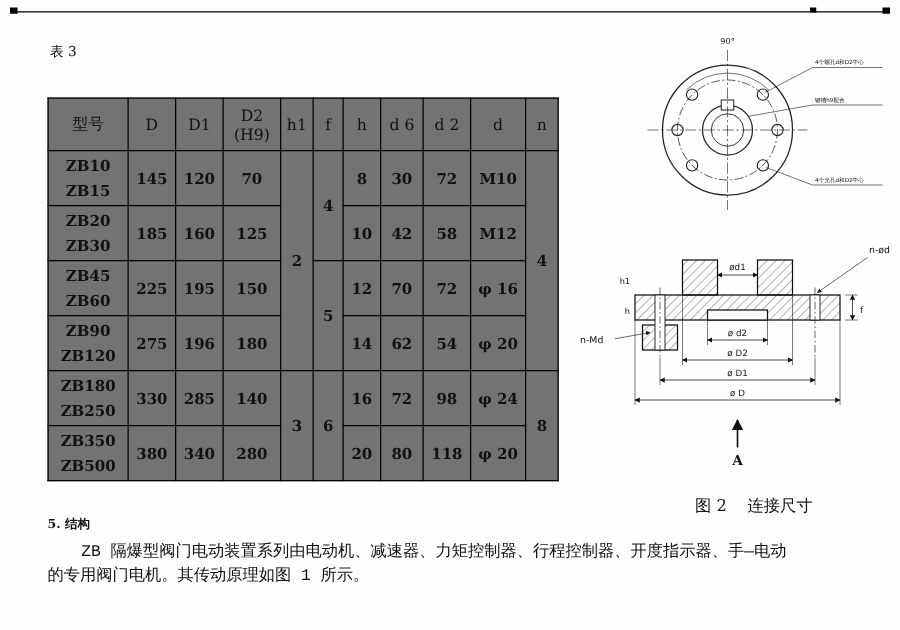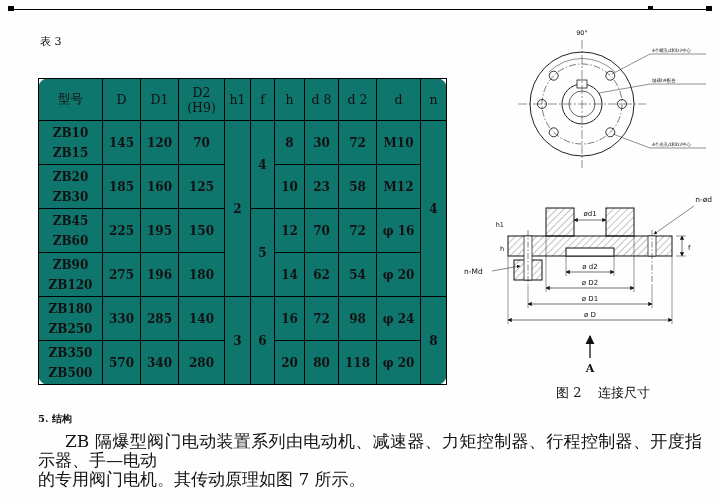--- a/index.html
+++ b/index.html
@@ -5,32 +5,32 @@
   html, body { margin: 0; padding: 0; }
   body {
     width: 720px; height: 504px; position: relative; overflow: hidden;
     background: #fefefe; color: #111;
     font-family: "DejaVu Serif", "Liberation Serif", serif;
   }
   .abs { position: absolute; }
   .toprule { left: 8px; top: 9px; width: 704px; height: 1px; background: #000; }
   .sq { background: #000; }
   .tbl-label { left: 40px; top: 34px; font-size: 11px; }
-  table.spec { border-collapse: collapse; background: #0f766e; table-layout: fixed; border-radius: 11px; }
+  table.spec { border-collapse: collapse; background: #737373; table-layout: fixed; }
   table.spec td, table.spec th {
     border: 1.5px solid #000; text-align: center; vertical-align: middle;
     font-size: 12px; padding: 0 2px; overflow: hidden;
   }
   table.spec th { font-weight: normal; font-size: 12.5px; }
   table.spec td { font-weight: bold; }
   td.model { text-align: left; padding-left: 7px; }
   td.model div { line-height: 20px; }
   .cap { font-size: 13px; white-space: pre; }
   .sec-head { font-size: 10px; font-weight: bold; }
-  .para { font-size: 17px; line-height: 19px; width: 664px; text-align: justify; }
+  .para { font-size: 13px; line-height: 19px; width: 664px; text-align: justify; font-family: Liberation Mono, monospace; }
   .para .l1 { text-indent: 27px; }
   svg text { font-family: "DejaVu Sans", "Liberation Sans", sans-serif; fill: #111; }
   svg text.serif { font-family: "DejaVu Serif", "Liberation Serif", serif; }
 </style>
 </head>
 <body>
 
 <div class="abs toprule"></div>
 <div class="abs sq" style="left:8px;top:6px;width:6px;height:5px"></div>
 <div class="abs sq" style="left:648px;top:6px;width:5px;height:4px"></div>
@@ -58,21 +58,21 @@
       <th>型号</th>
       <th>D</th>
       <th>D1</th>
       <th>
         <div>D2</div>
         <div>(H9)</div>
       </th>
       <th>h1</th>
       <th>f</th>
       <th>h</th>
-      <th>d 8</th>
+      <th>d 6</th>
       <th>d 2</th>
       <th>d</th>
       <th>n</th>
     </tr>
     <tr style="height:44px">
       <td class="model">
         <div>ZB10</div>
         <div>ZB15</div>
       </td>
       <td>145</td>
@@ -88,21 +88,21 @@
     </tr>
     <tr style="height:44px">
       <td class="model">
         <div>ZB20</div>
         <div>ZB30</div>
       </td>
       <td>185</td>
       <td>160</td>
       <td>125</td>
       <td>10</td>
-      <td>23</td>
+      <td>42</td>
       <td>58</td>
       <td>M12</td>
     </tr>
     <tr style="height:44px">
       <td class="model">
         <div>ZB45</div>
         <div>ZB60</div>
       </td>
       <td>225</td>
       <td>195</td>
@@ -140,21 +140,21 @@
       <td>72</td>
       <td>98</td>
       <td>φ 24</td>
       <td rowspan="2">8</td>
     </tr>
     <tr style="height:44px">
       <td class="model">
         <div>ZB350</div>
         <div>ZB500</div>
       </td>
-      <td>570</td>
+      <td>380</td>
       <td>340</td>
       <td>280</td>
       <td>20</td>
       <td>80</td>
       <td>118</td>
       <td>φ 20</td>
     </tr>
   </tbody>
     </table>
 </div>
@@ -248,19 +248,19 @@
 
   <text x="42" y="37" font-size="6.5" text-anchor="end">h1</text>
   <text x="42" y="61" font-size="6.5" text-anchor="end">h</text>
   <line x1="220" y1="46" x2="220" y2="66" stroke="#111" stroke-width="0.6" marker-start="url(#ar)" marker-end="url(#ar)"></line>
   <text x="226" y="60" font-size="7">f</text>
 
   <line x1="128" y1="168" x2="128" y2="146" stroke="#111" stroke-width="1.3" marker-end="url(#ar)"></line>
   <text x="128" y="182" font-size="11" text-anchor="middle" font-weight="bold" class="serif">A</text>
 </svg>
 
-<div class="abs cap" style="left:556px;top:384px">图 2    连接尺寸</div>
+<div class="abs cap" style="left:556px;top:396px">图 2    连接尺寸</div>
 
 <div class="abs sec-head" style="left:38px;top:412px">5. 结构</div>
 <div class="abs para" style="left:38px;top:432px">
   <div class="l1">ZB 隔爆型阀门电动装置系列由电动机、减速器、力矩控制器、行程控制器、开度指示器、手—电动</div>
-  <div>的专用阀门电机。其传动原理如图 7 所示。</div>
+  <div>的专用阀门电机。其传动原理如图 1 所示。</div>
 </div>
 
 </body></html>

